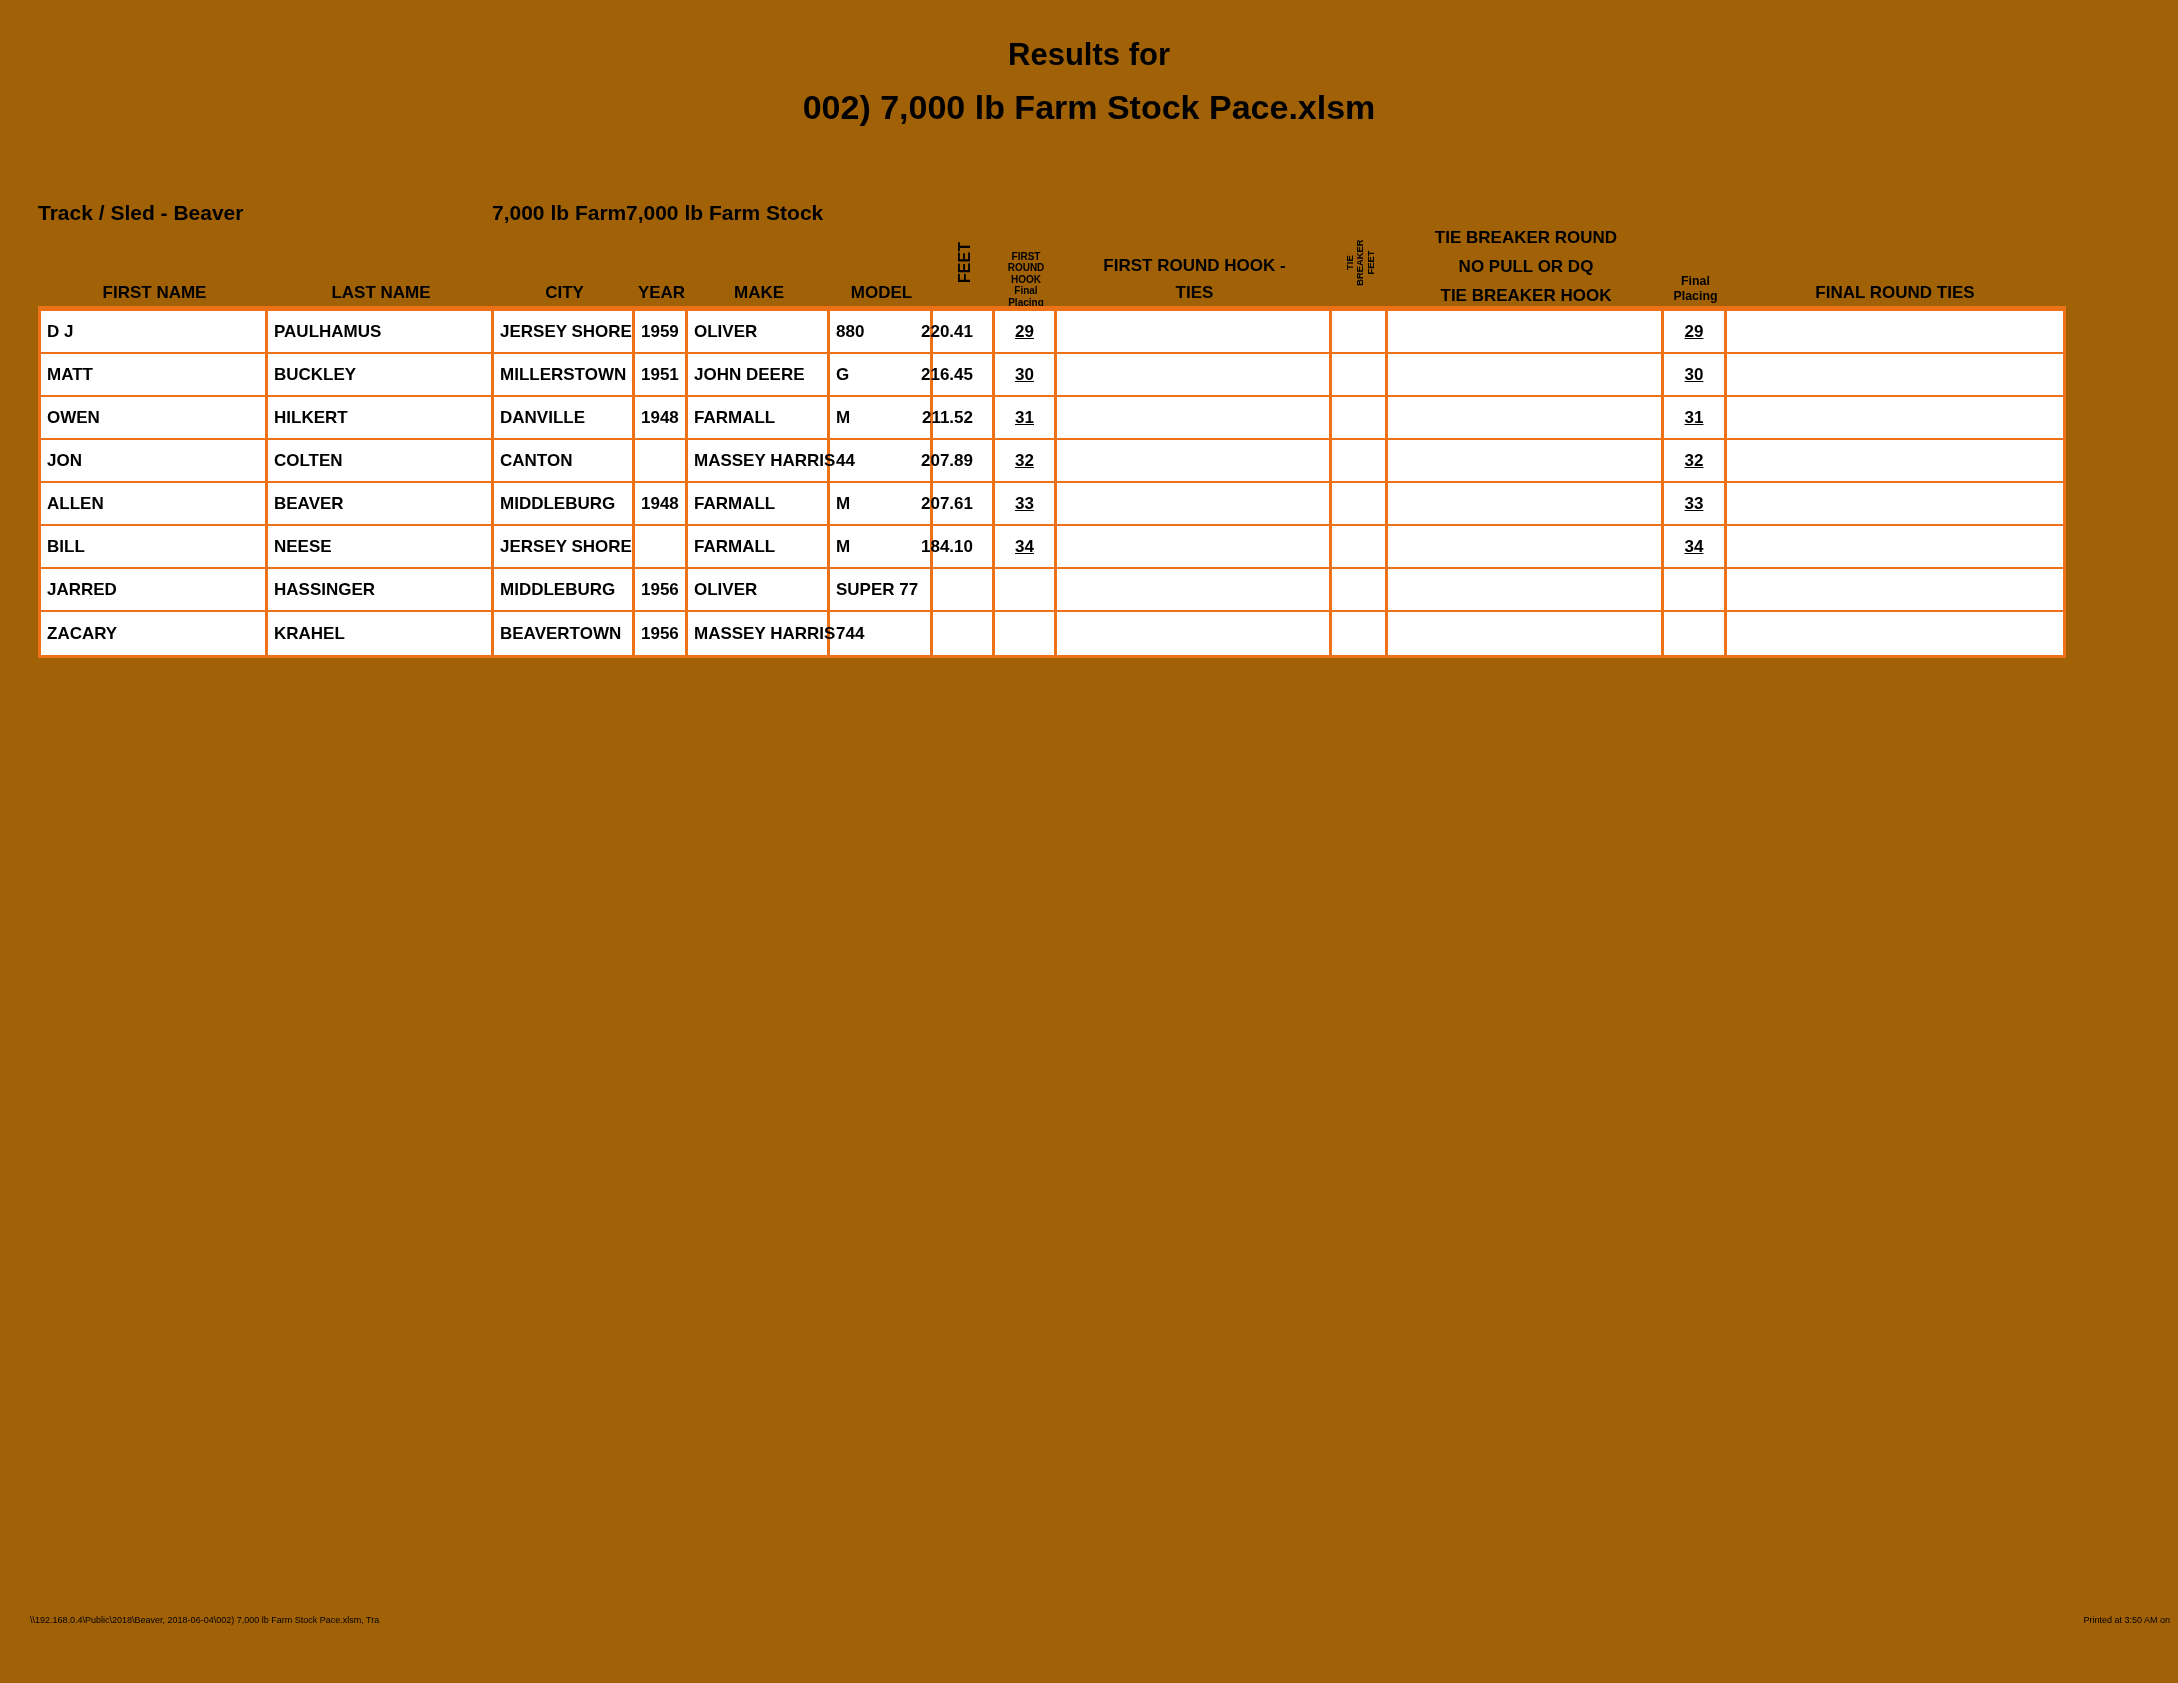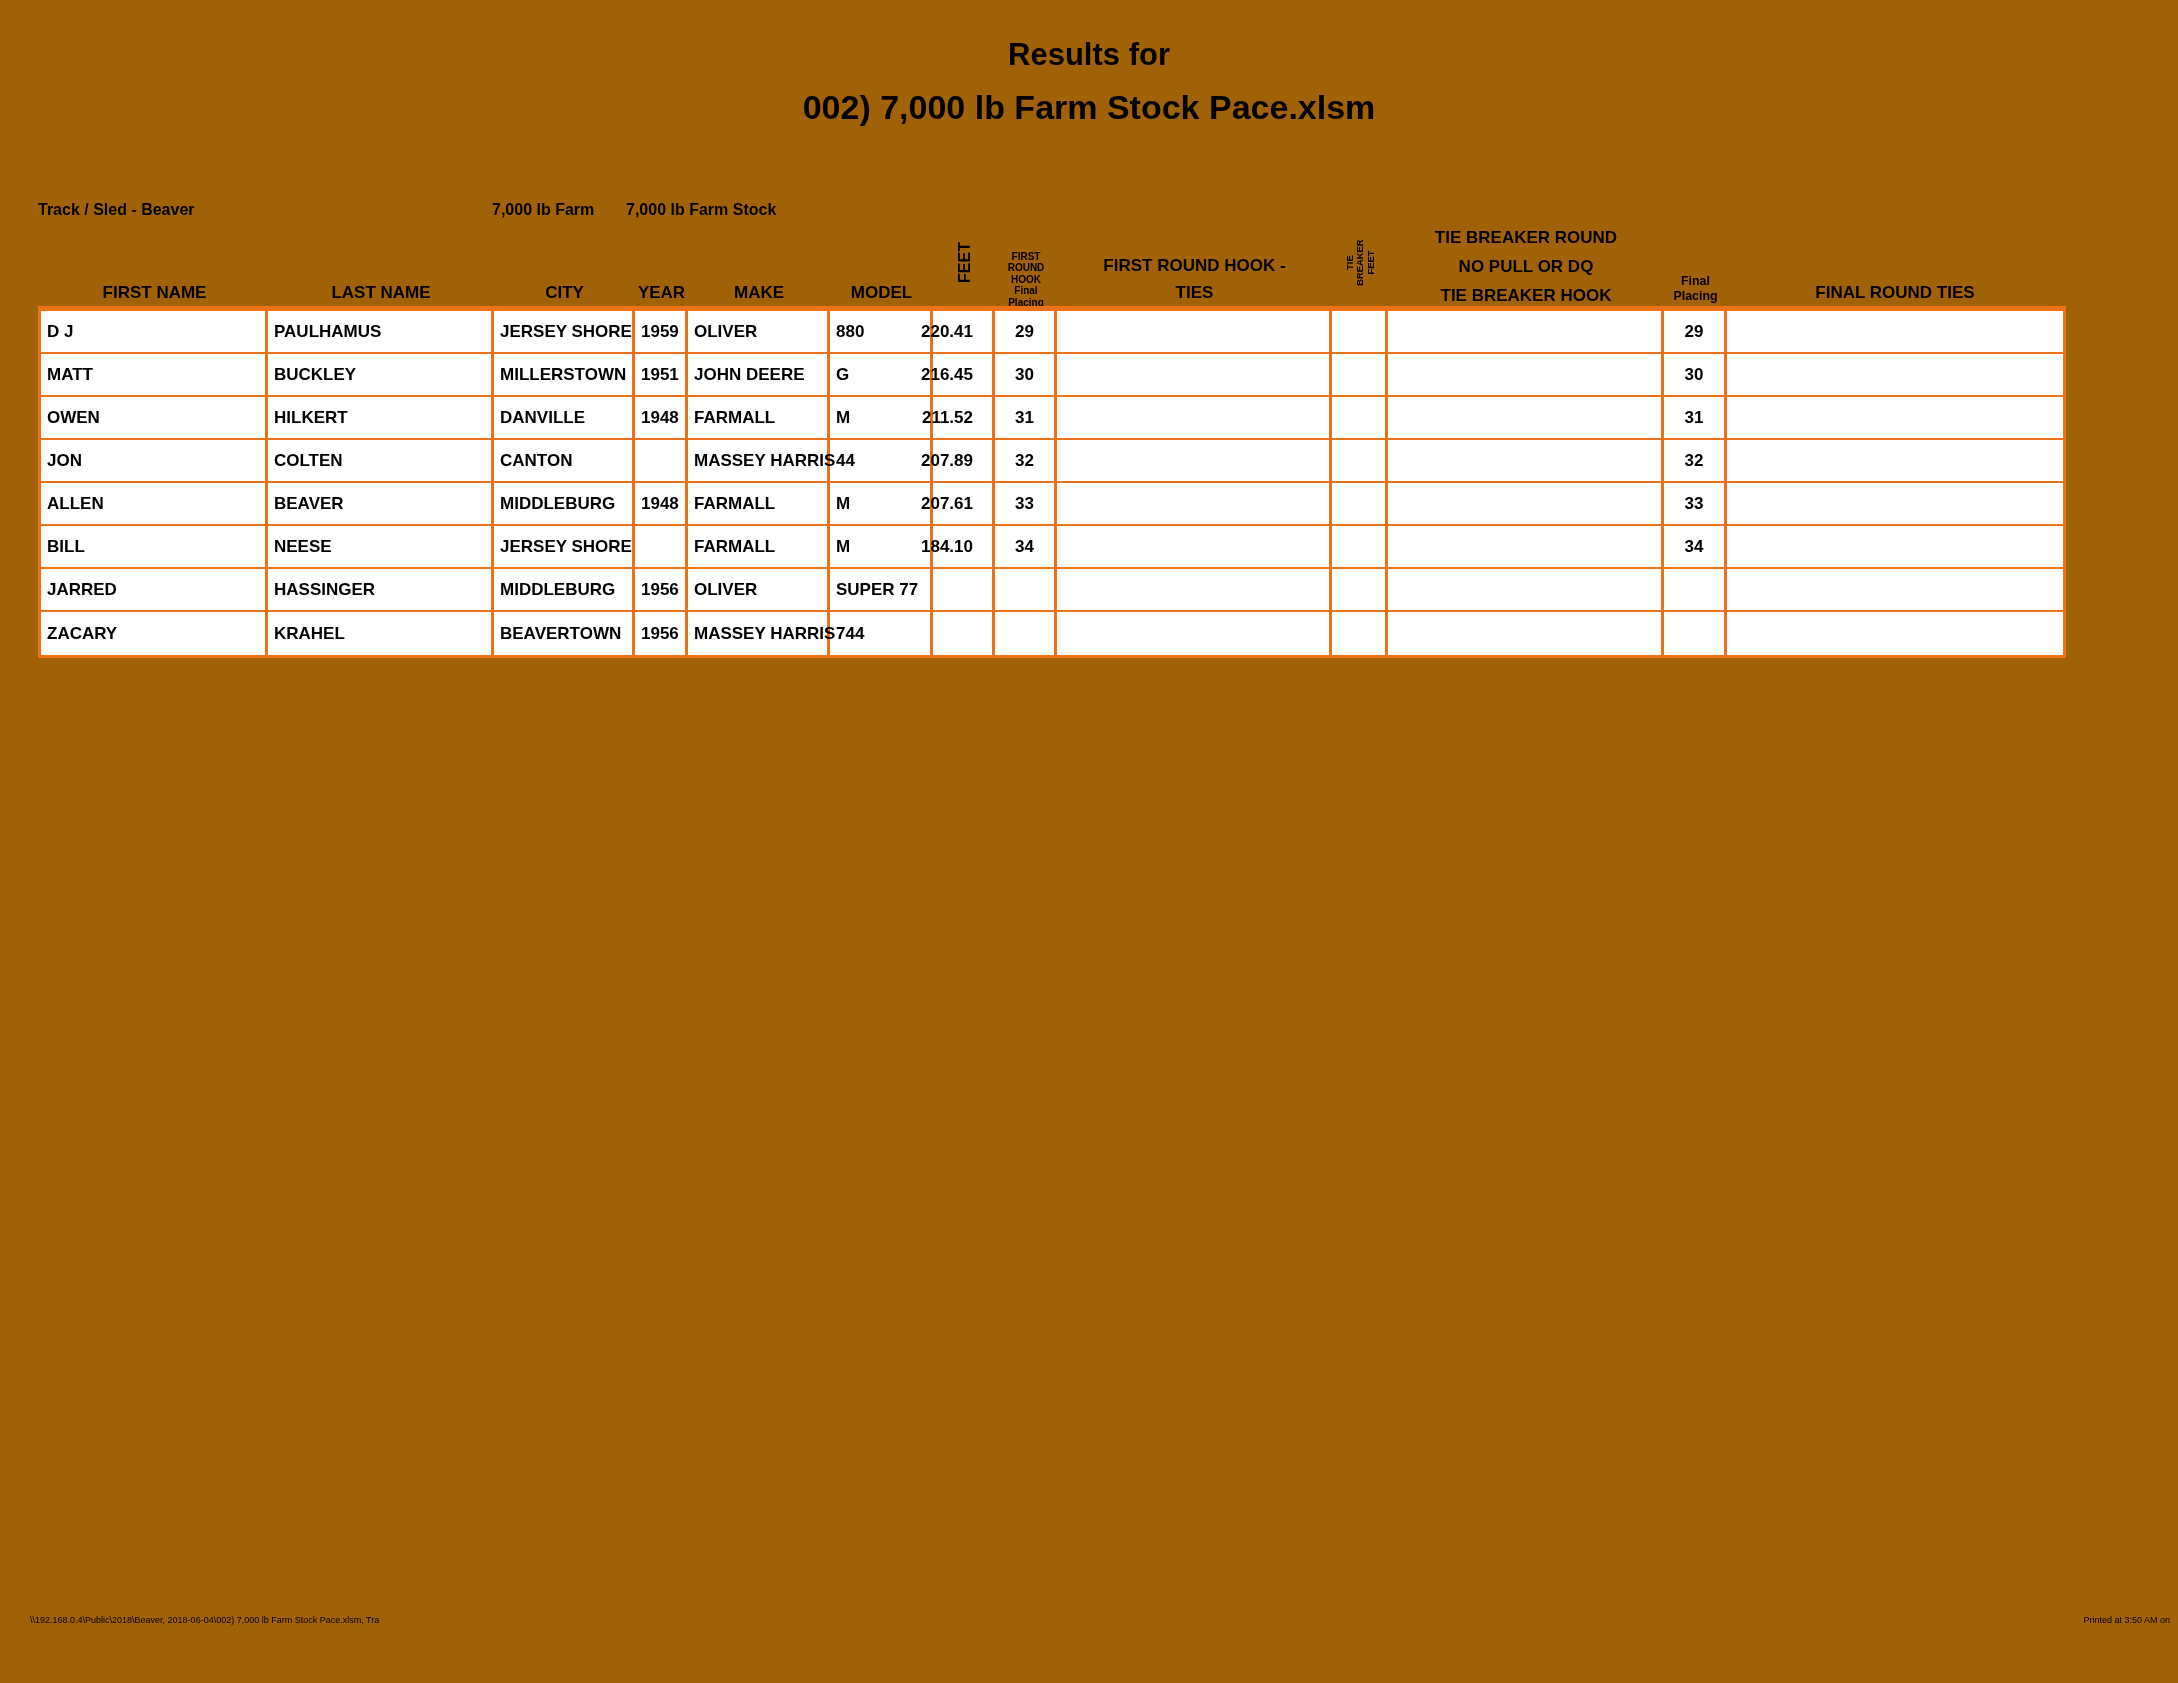--- a/index.html
+++ b/index.html
@@ -6,21 +6,21 @@
   body{width:2178px;height:1683px;position:relative;overflow:hidden;
        font-family:"Liberation Sans", sans-serif;color:#000;}
   .page{position:absolute;inset:0;background:#a16207;}
 
   
   .title-block{position:absolute;top:38px;left:0;width:2178px;text-align:center;font-weight:bold;}
   .title-line1{font-size:31px;line-height:34px;}
   .title-line2{font-size:34px;line-height:38px;margin-top:16px;}
 
   
-  .meta-row{position:absolute;top:201px;left:0;width:2178px;height:26px;font-weight:bold;font-size:16px;}
+  .meta-row{position:absolute;top:201px;left:0;width:2178px;height:26px;font-weight:bold;font-size:21px;}
   .meta-track{position:absolute;left:38px;top:0;white-space:nowrap;}
   .meta-class1{position:absolute;left:492px;top:0;white-space:nowrap;}
   .meta-class2{position:absolute;left:626px;top:0;white-space:nowrap;max-width:211px;overflow:hidden;}
 
   
   .grid{display:grid;grid-template-columns:227px 226px 141px 53px 142px 103px 62px 62px 275px 56px 276px 63px 336px;}
 
   
   .thead{position:absolute;left:41px;top:223px;height:83px;}
   .hcell{display:flex;flex-direction:column;justify-content:flex-end;align-items:center;
@@ -35,21 +35,21 @@
 
   
   .tbody{position:absolute;left:38px;top:306px;
          border:3px solid var(--orange);border-top:5px solid var(--orange);
          grid-auto-rows:43px;background:#fff;}
   .cell{box-sizing:border-box;border-right:3px solid var(--orange);border-bottom:2px solid var(--orange);
         display:flex;align-items:center;font-weight:bold;font-size:17px;white-space:nowrap;
         padding:0 6px;overflow:visible;}
   .cell.al{justify-content:flex-start;}
   .cell.ar{justify-content:flex-end;padding-right:19px;}
-  .cell.ac{justify-content:center;}
+  .cell.ac{justify-content:center;text-decoration:underline;}
   .cell.lastcol{border-right:none;}
   .cell.lastrow{border-bottom:none;}
 
   
   .footer{position:absolute;top:1615px;left:0;width:2178px;height:14px;font-size:9px;font-weight:normal;text-decoration:underline;}
   .footer-left{position:absolute;left:30px;top:0;white-space:nowrap;}
   .footer-right{position:absolute;right:8px;top:0;white-space:nowrap;}
 </style>
 </head>
 <body>

